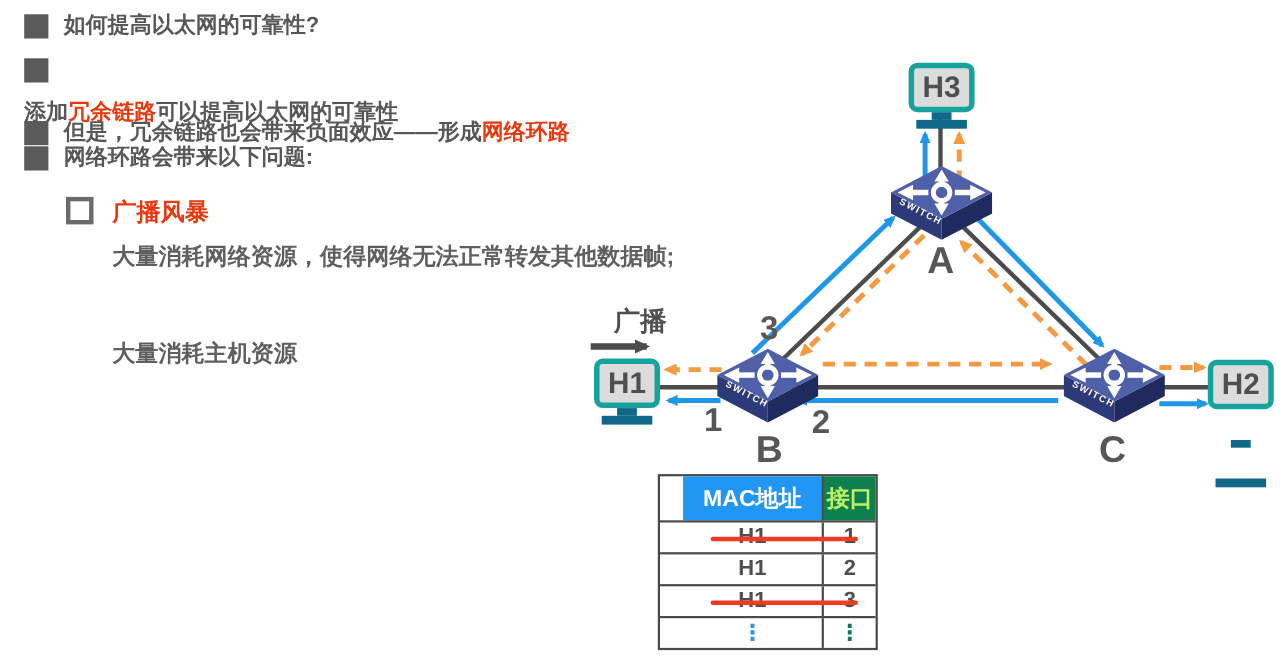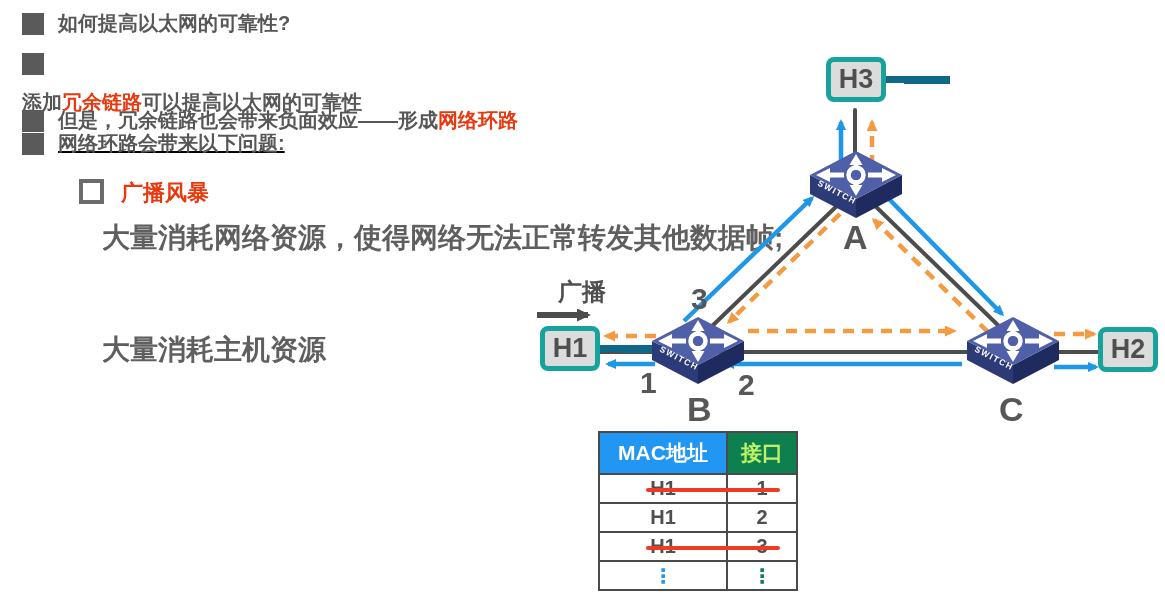--- a/index.html
+++ b/index.html
@@ -9,43 +9,43 @@
 
   
   .bullet-row { position:absolute; left:22px; display:flex; gap:14px; align-items:flex-start; }
   .bullet-sq { width:22px; height:22px; background:#5a5a5a; margin-top:3px; flex:0 0 auto; }
   .bullet-text { font-size:20px; font-weight:bold; color:#575757; line-height:27px; white-space:nowrap; }
   .red { color:#e8380d; }
 
   .prob-row { position:absolute; left:60px; display:flex; gap:17px; align-items:flex-start; }
   .prob-box { width:25px; height:25px; border:4px solid #6b6b6b; background:#fff; flex:0 0 auto; }
   .prob-title { font-size:22px; font-weight:bold; color:#e8380d; line-height:27px; white-space:nowrap; }
-  .prob-desc { position:absolute; left:102px; font-size:28px; font-weight:bold; color:#5f5f5f; white-space:nowrap; }
+  .prob-desc { position:absolute; left:102px; font-size:21px; font-weight:bold; color:#5f5f5f; white-space:nowrap; }
 
   
   svg.links { position:absolute; left:0; top:0; z-index:1; }
 
-  .host { position:absolute; z-index:3; display:flex; flex-direction:row; align-items:center; }
+  .host { position:absolute; z-index:3; display:flex; flex-direction:column; align-items:center; }
   .monitor { width:60px; height:45px; border:5px solid #17a39c; border-radius:8px; background:#dcdcdc;
              display:flex; align-items:center; justify-content:center;
              font-size:27px; font-weight:bold; color:#4f4f4f; }
   .neck { width:18px; height:7px; background:#0f6888; }
   .base { width:46px; height:8px; background:#0f6888; }
 
   .switch { position:absolute; width:92px; height:68px; z-index:3; }
 
   .dlabel { position:absolute; z-index:4; font-weight:bold; color:#575757; white-space:nowrap; }
   .node-label { font-size:34px; }
   .port-label { font-size:30px; }
   .bcast-label { font-size:24px; color:#4f4f4f; }
 
   
   .mac-table { position:absolute; left:598px; top:431px; width:200px; z-index:3;
                border:2px solid #4a4a4a; background:#fff; }
-  .mt-row { display:flex; height:29px; border-top:2px solid #4a4a4a; position:relative; }
+  .mt-row { display:flex; height:29px; border-top:2px solid #4a4a4a; position:relative;padding-left:21px; }
   .mt-row.header { height:40px; border-top:none; }
   .mt-c1 { width:128px; border-right:2px solid #4a4a4a; display:flex; align-items:center; justify-content:center;
            font-size:20px; font-weight:bold; color:#4f4f4f; }
   .mt-c2 { flex:1; display:flex; align-items:center; justify-content:center;
            font-size:20px; font-weight:bold; color:#4f4f4f; }
   .header .mt-c1 { background:#2196f3; color:#fff; font-size:21px; }
   .header .mt-c2 { background:#0e8050; color:#bef264; font-size:21px; }
   .strike { position:absolute; left:46px; width:134px; height:4px; background:#ef3b24; z-index:5; border-radius:2px; }
   .dots-blue { color:#2196f3; font-size:20px; letter-spacing:0; }
   .dots-green { color:#0e7d52; font-size:20px; }
@@ -60,32 +60,32 @@
     <div class="bullet-text"><span>如何提高以太网的可靠性?</span><span class="red"></span><span></span></div>
   </div>
   <div class="bullet-row" style="top:50px;flex-direction:column;">
     <div class="bullet-sq"></div>
     <div class="bullet-text"><span>添加</span><span class="red">冗余链路</span><span>可以提高以太网的可靠性</span></div>
   </div>
   <div class="bullet-row" style="top:91px;margin-top:16px;">
     <div class="bullet-sq"></div>
     <div class="bullet-text"><span>但是，冗余链路也会带来负面效应——形成</span><span class="red">网络环路</span><span></span></div>
   </div>
-  <div class="bullet-row" style="top:130px;text-decoration:underline;">
+  <div class="bullet-row" style="top:130px;">
     <div class="bullet-sq"></div>
     <div class="bullet-text"><span>网络环路会带来以下问题:</span><span class="red"></span><span></span></div>
   </div>
 
-  <div class="prob-row" style="top:179px;margin-left:19px;">
+  <div class="prob-row" style="top:179px;">
     <div class="prob-box"></div>
     <div class="prob-title">广播风暴</div>
   </div>
   <div class="prob-desc" style="top:219px;">大量消耗网络资源，使得网络无法正常转发其他数据帧;</div>
 
-  <div class="prob-desc" style="top:307px;margin-top:24px;">大量消耗主机资源</div>
+  <div class="prob-desc" style="top:307px;">大量消耗主机资源</div>
 
 
   <svg class="links" width="1165" height="597" viewBox="0 0 1165 597">
     <defs>
       <marker id="mb" markerWidth="11" markerHeight="10" refX="8" refY="5" orient="auto" markerUnits="userSpaceOnUse">
         <path d="M0,0 L11,5 L0,10 z" fill="#1f97e9"></path>
       </marker>
       <marker id="mo" markerWidth="12" markerHeight="11" refX="9" refY="5.5" orient="auto" markerUnits="userSpaceOnUse">
         <path d="M0,0 L12,5.5 L0,11 z" fill="#f59a40"></path>
       </marker>

